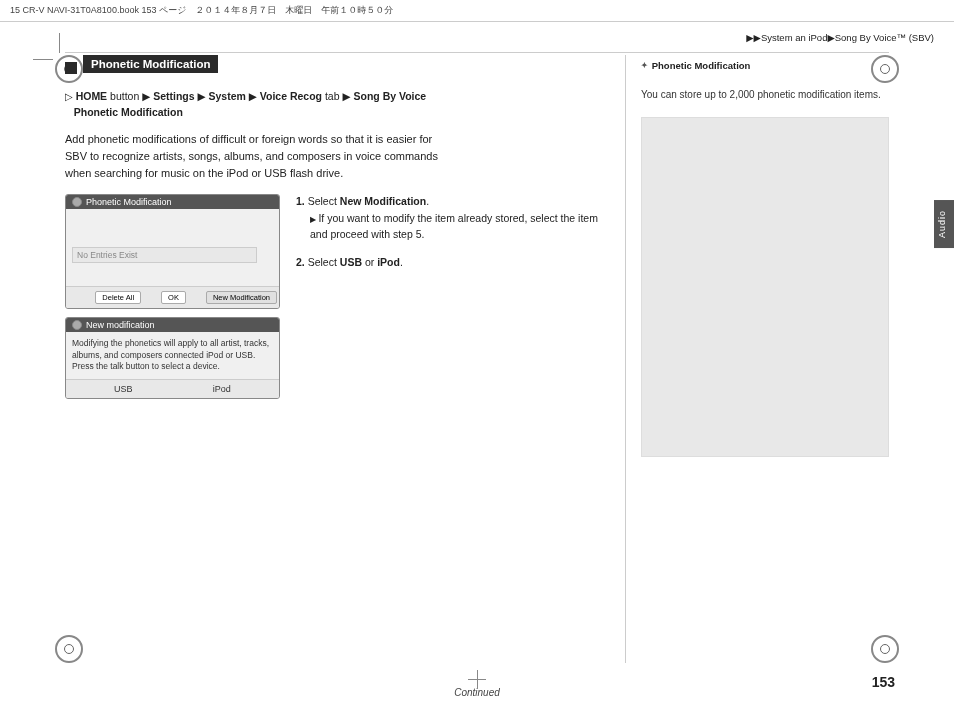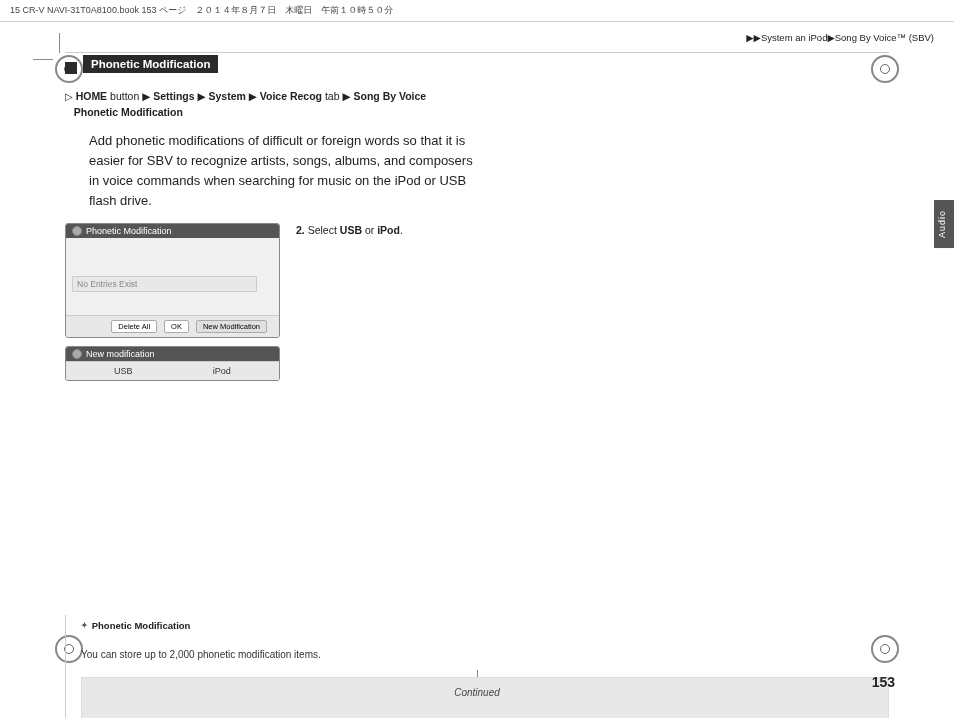--- a/index.html
+++ b/index.html
@@ -65,21 +65,20 @@
 
     
     .main-content {
       position: absolute;
       top: 55px;
       left: 65px;
       right: 65px;
       bottom: 55px;
       display: flex;
       gap: 0;
-      flex-direction: column;
     }
 
     
     .left-col {
       flex: 0 0 560px;
       padding-right: 20px;
     }
 
     
     .right-col {
@@ -103,25 +102,24 @@
     
     .path-line {
       font-size: 10.5px;
       margin-bottom: 10px;
       line-height: 1.5;
     }
     .path-line strong { font-weight: bold; }
 
     
     .description {
-      font-size: 13px;
+      font-size: 11px;
       line-height: 1.55;
       margin-bottom: 12px;
       max-width: 390px;
-      margin-left: 24px;
     }
 
     
     .screens-steps {
       display: flex;
       gap: 16px;
     }
 
     
     .screens-col {
@@ -164,22 +162,22 @@
       margin-bottom: 3px;
       font-size: 8.5px;
       color: #888;
       display: flex;
       align-items: center;
       padding-left: 4px;
     }
     .screen-footer {
       display: flex;
       justify-content: flex-end;
-      gap: 7px;
-      padding: 4px 12px;
+      gap: 20px;
+      padding: 4px 2px;
       border-top: 1px solid #ccc;
       background: #e8e8e8;
     }
     .screen-btn {
       background: #fff;
       border: 1px solid #aaa;
       font-size: 7.5px;
       padding: 1px 6px;
       border-radius: 2px;
     }
@@ -365,30 +363,41 @@
             <button class="screen-btn">Delete All</button>
             <button class="screen-btn">OK</button>
             <button class="screen-btn active">New Modification</button>
           </div>
         </div>
 
         <div class="screen-box">
           <div class="screen-title-bar">
             <span>New modification</span>
           </div>
+          <div class="screen-body-text">Modifying the phonetics will apply to all artist, tracks, albums, and composers connected iPod or USB. Press the talk button to select a device.</div>
           <div class="screen-footer-2">
             <span class="screen-footer-btn">USB</span>
             <span class="screen-footer-btn">iPod</span>
           </div>
         </div>
 
       </div>
 
       <div class="steps-col">
 
+        <div class="step">
+          <div>
+            <span class="step-num">1.</span>
+            <span> Select <strong>New Modification</strong>.</span>
+          </div>
+          <div class="step-indent">
+            <span class="step-indent-arrow"></span>
+            <span>If you want to modify the item already stored, select the item and proceed with step 5.</span>
+          </div>
+        </div>
 
         <div class="step">
           <span class="step-num">2.</span>
           <span> Select <strong>USB</strong> or <strong>iPod</strong>.</span>
         </div>
 
       </div>
 
     </div>
   </div>

